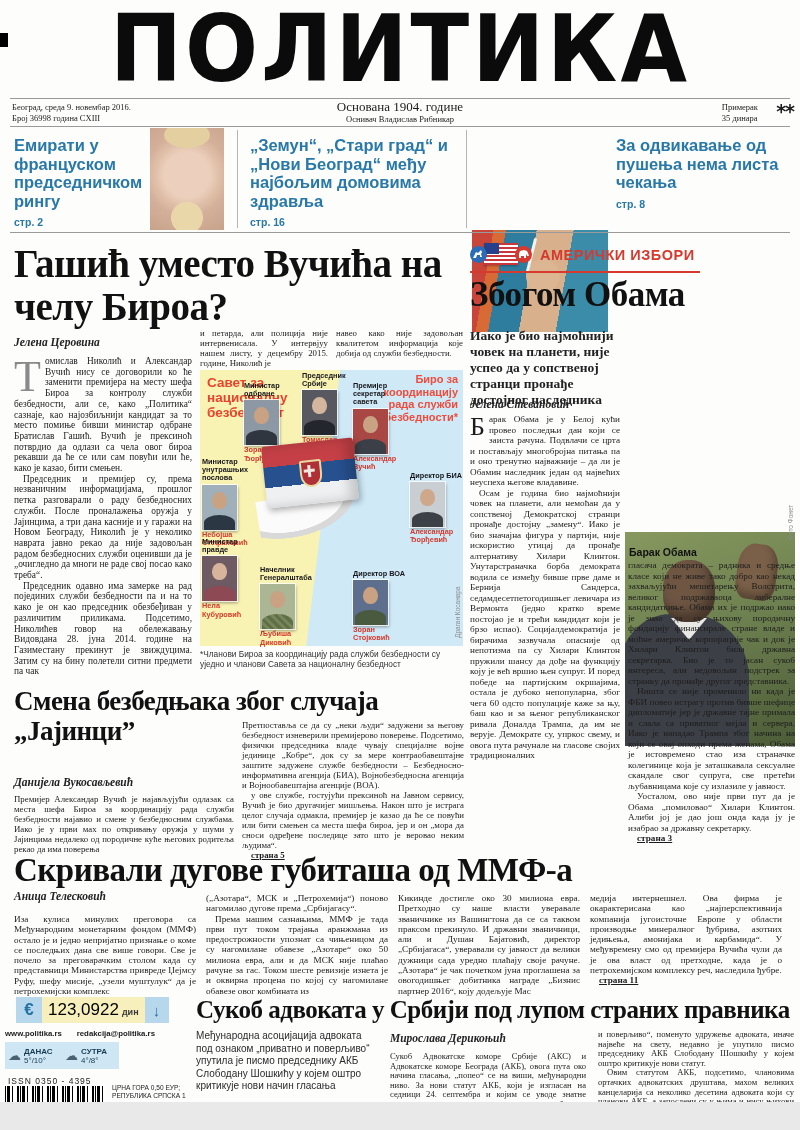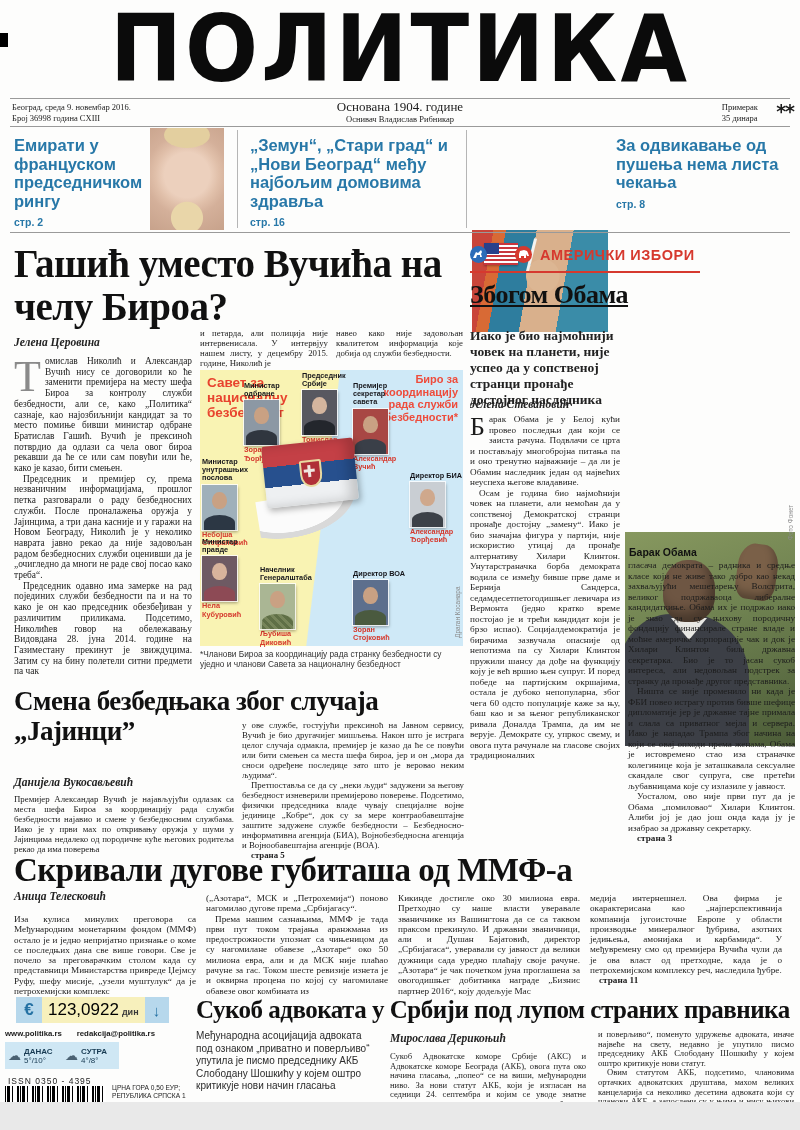--- a/index.html
+++ b/index.html
@@ -49,21 +49,21 @@
 
   
   .cols p { margin:0; text-align:justify; }
   .cols p + p { text-indent:9px; }
   .b1 { font-size:9.4px;  line-height:10.7px; }
   .b2 { font-size:9.2px;  line-height:10.5px; }
   .b3 { font-size:8.8px;  line-height:10px; }
   .b4 { font-size:9.2px;  line-height:10.3px; }
   .b5 { font-size:8.6px;  line-height:9.6px; }
   .dropcap { float:left; font-size:44px; line-height:38px; padding:2px 4px 0 0; color:#8a8a8a; }
-  .pref { text-align:left; font-weight:bold; }
+  .pref { text-align:left; font-weight:bold;text-decoration:underline; }
 
   
   .infographic { left:200px; top:370px; width:263px; height:276px;
       background:linear-gradient(97deg, #f9f3b3 0 47%, #cfe9f7 47.4%); }
   .ig-left-title { position:absolute; left:7px; top:5px; width:125px;
       font:bold 13.5px/15px "Liberation Sans", sans-serif; color:#e8432e; }
   .ig-right-title { position:absolute; right:5px; top:3px; width:92px; text-align:right;
       font:bold 11px/12.5px "Liberation Sans", sans-serif; color:#ee4c3c; }
   .person { position:absolute; width:56px; font-family:"Liberation Sans", sans-serif; }
   .person .role { font-weight:bold; font-size:7.3px; line-height:8.2px; color:#15151a; }
@@ -145,21 +145,21 @@
   .issn { left:8px; top:1076px; font:8.5px "Liberation Sans", sans-serif; letter-spacing:1px; color:#222; }
   .barcode { left:5px; top:1086px; width:101px; height:32px;
       background:repeating-linear-gradient(90deg,#000 0 1px,#fff 1px 2px,#000 2px 5px,#fff 5px 7px,#000 7px 8px,#fff 8px 12px,#000 12px 14px,#fff 14px 15px); }
   .bc-num { left:5px; top:1119px; width:101px; text-align:center;
       font:7px "Liberation Mono", monospace; color:#111; letter-spacing:2px; }
   .pricelist { left:112px; top:1084px; width:78px;
       font:6.6px/8.4px "Liberation Sans", sans-serif; color:#222; }
 
   
   .hl1 { font-size:39px; line-height:43px; }
-  .hl2 { font-size:26px; line-height:38px;text-decoration:underline; }
+  .hl2 { font-size:35px; line-height:38px; }
   .hl3 { font-size:27px; line-height:30px; }
   .hl4 { font-size:33px; line-height:37px; }
   .hl5 { font-size:25px; line-height:28px; }
 </style>
 </head>
 <body>
 
 <div id="page">
 
   <div class="abs corner-mark"></div>
@@ -258,21 +258,21 @@
     </div>
 
     <div class="ig-flag">
       <div class="cloth-wave"></div>
       <div class="cloth">
         <div class="crest"></div>
       </div>
     </div>
     <div class="vcredit" style="position:absolute;right:2px;bottom:8px;height:84px;">Драган Косанара</div>
   </div>
-  <div class="abs ig-footnote">*Чланови Бироа за координацију рада странку безбедности су уједно и чланови Савета за националну безбедност</div>
+  <div class="abs ig-footnote">*Чланови Бироа за координацију рада служби безбедности су уједно и чланови Савета за националну безбедност</div>
 
   <div class="abs kicker">
     <div class="kicker-ico">
       <div class="usflag"></div>
       <div class="pcircle dem">
         <svg width="13" height="11" viewBox="0 0 13 11">
             <path d="M1 9 l2-4 1-2 2 1 3-3 1 2-1 2 1 3-2 0 0-2-3 0-1 3z" fill="#fff"></path>
           </svg>
       </div>
       <div class="pcircle gop">
@@ -304,22 +304,22 @@
     <p>Уосталом, ово није први пут да је Обама „помиловао“ Хилари Клинтон. Алиби јој је дао још онда када ју је изабрао за државну секретарку.</p>
     <p class="pref">страна 3</p>
   </div>
 
   <div class="abs headline hl3" style="left:14px;top:686px;width:452px;">Смена безбедњака због случаја „Јајинци”</div>
   <div class="abs byline" style="left:14px;top:776px;">Данијела Вукосављевић</div>
   <div class="abs cols b3" style="left:14px;top:794px;width:220px;height:62px;">
     <p>Премијер Александар Вучић је најављујући одлазак са места шефа Бироа за координацију рада служби безбедности најавио и смене у безбедносним службама. Иако је у први мах по откривању оружја у шуми у Јајинцима недалеко од породичне куће његових родитеља рекао да има поверења</p>
   </div>
   <div class="abs cols b3" style="left:242px;top:720px;width:222px;height:138px;">
+    <p>Претпоставља се да су „неки људи“ задужени за његову безбедност изневерили премијерово поверење. Подсетимо, физички председника владе чувају специјалне војне јединице „Кобре“, док су за мере контраобавештајне заштите задужене службе безбедности – Безбедносно-информативна агенција (БИА), Војнобезбедносна агенција и Војнообавештајна агенције (ВОА).</p>
     <p>у ове службе, гостујући прексиноћ на Јавном сервису, Вучић је био другачијег мишљења. Након што је истрага целог случаја одмакла, премијер је казао да ће се повући или бити смењен са места шефа бироа, јер и он „мора да сноси одређене последице зато што је веровао неким људима“.</p>
-    <p>Претпоставља се да су „неки људи“ задужени за његову безбедност изневерили премијерово поверење. Подсетимо, физички председника владе чувају специјалне војне јединице „Кобре“, док су за мере контраобавештајне заштите задужене службе безбедности – Безбедносно-информативна агенција (БИА), Војнобезбедносна агенција и Војнообавештајна агенције (ВОА).</p>
     <p class="pref">страна 5</p>
   </div>
 
   <div class="abs headline hl4" style="left:14px;top:852px;width:770px;">Скривали дугове губиташа од ММФ-а</div>
   <div class="abs byline" style="left:14px;top:890px;">Аница Телесковић</div>
   <div class="abs cols b4" style="left:14px;top:914px;width:182px;height:96px;">
     <p>Иза кулиса минулих преговора са Међународним монетарним фондом (ММФ) остало је и једно непријатно признање о коме се последњих дана све више говори. Све је почело за преговарачким столом када су представници Министарства привреде Џејмсу Руфу, шефу мисије, „узели муштулук“ да је петрохемијски комплекс</p>
   </div>
   <div class="abs cols b4" style="left:206px;top:893px;width:182px;height:118px;">
     <p>(„Азотара“, МСК и „Петрохемија“) поново нагомилао дугове према „Србијагасу“.</p>

